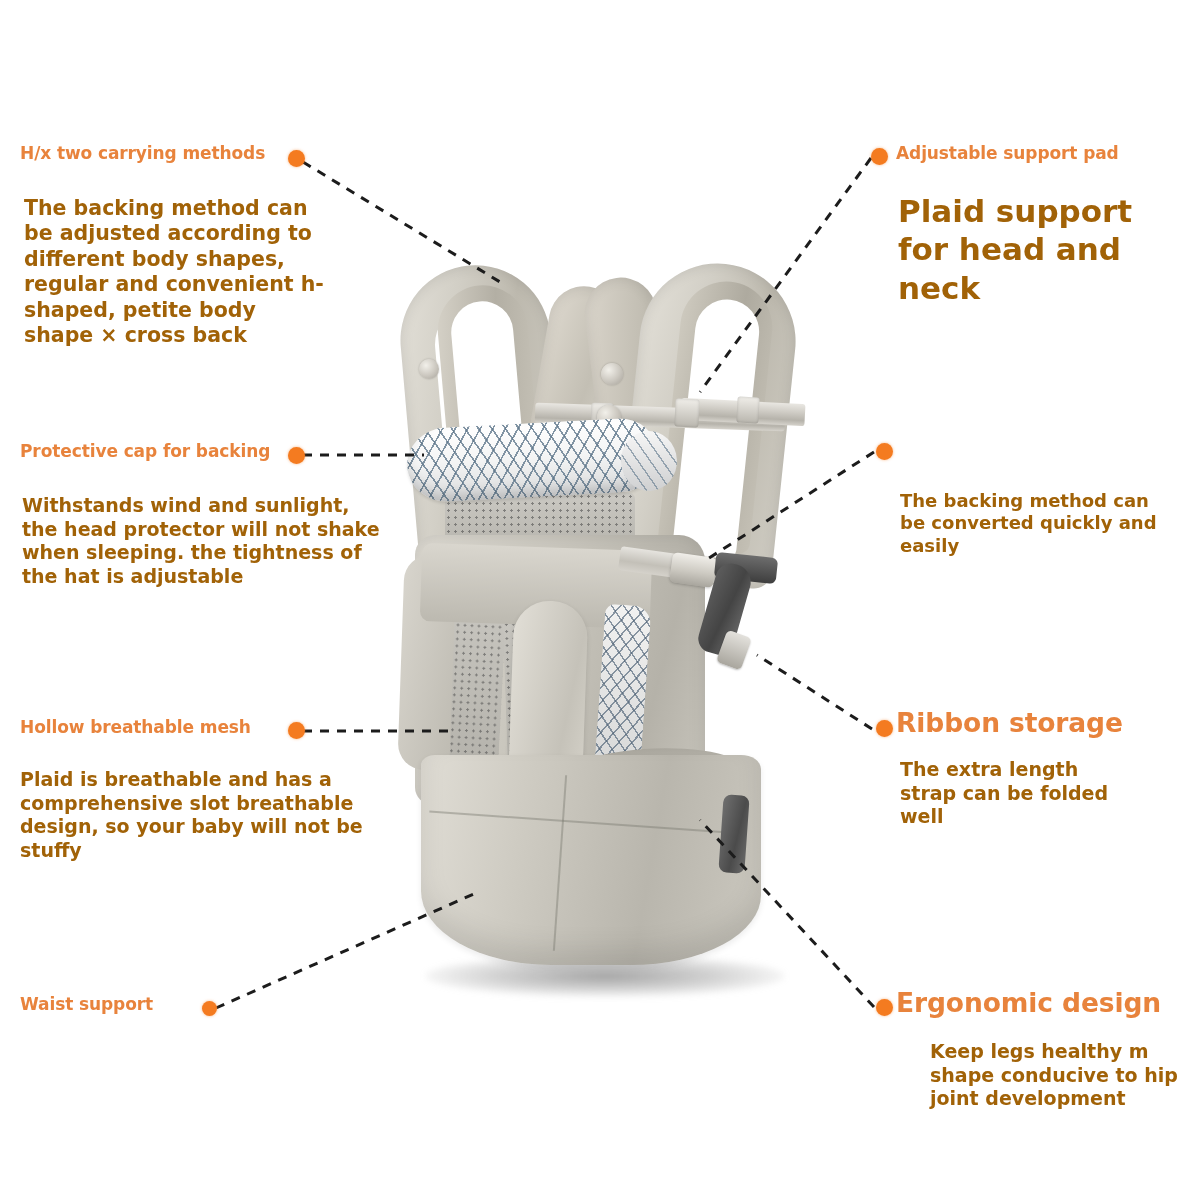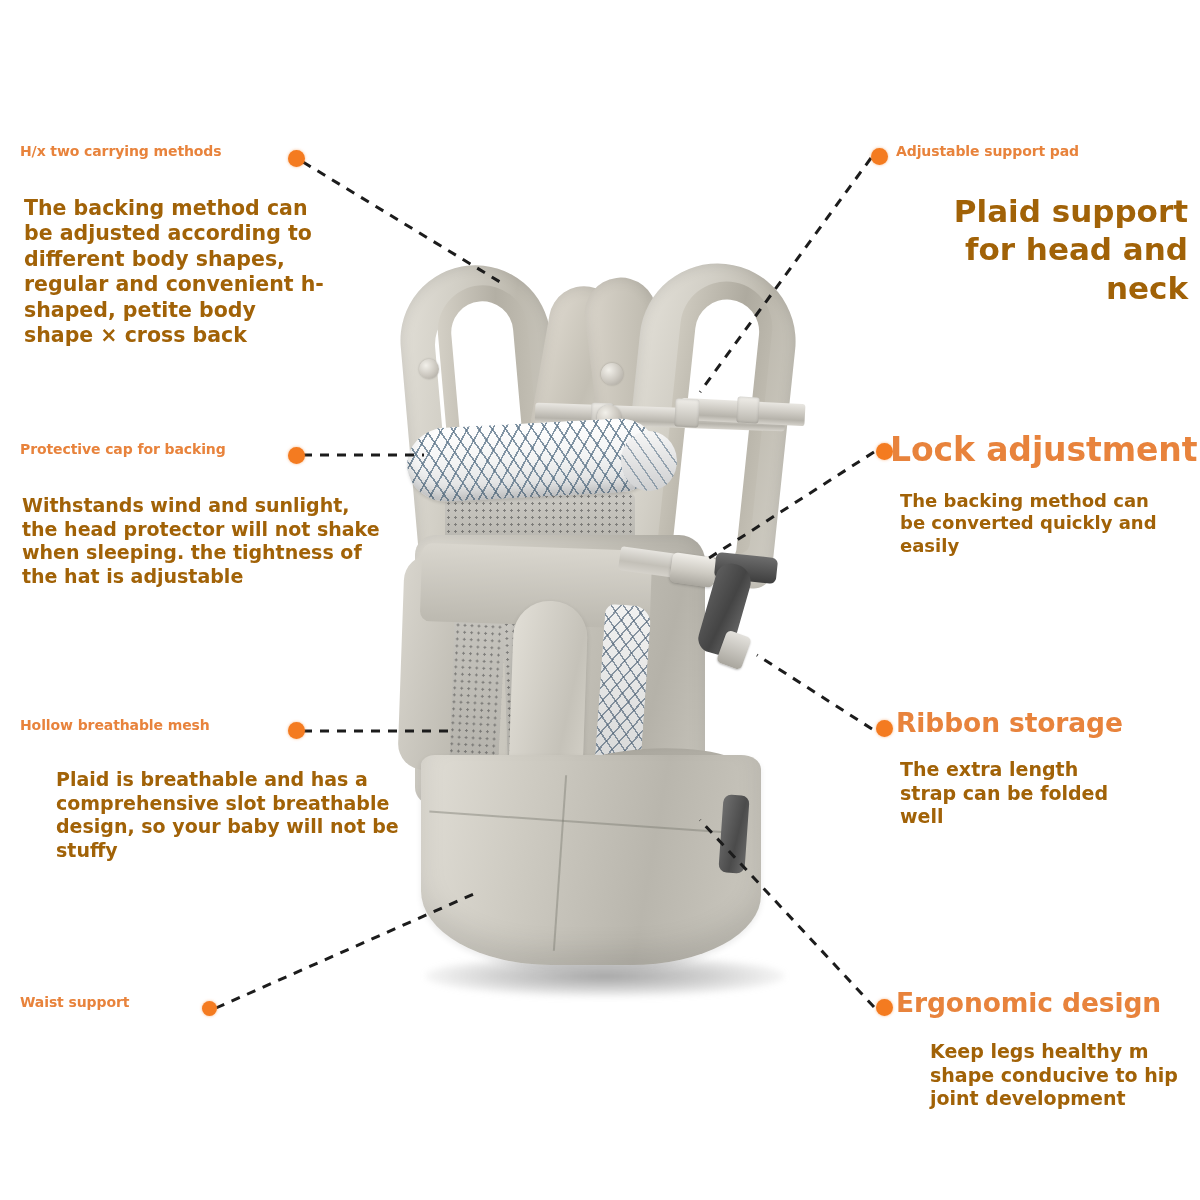--- a/index.html
+++ b/index.html
@@ -27,25 +27,25 @@
     line-height: 1.1;
     letter-spacing: -0.1px;
   }
   .callout .body {
     color: #a16207;
     font-weight: 700;
     line-height: 1.24;
   }
 
   
-  .head-sm { font-size: 14px; }
+  .head-sm { font-size: 17px; }
   .head-lg { font-size: 33px; letter-spacing: -0.5px; }
   .head-md { font-size: 26.5px; letter-spacing: -0.2px; }
 
-  .body-xl { font-size: 31px; line-height: 1.2; text-align: right; }
+  .body-xl { font-size: 31px; line-height: 1.2; }
   .body-lg { font-size: 19px; }
   .body-md { font-size: 20.5px; }
   .body-sm { font-size: 18px; line-height: 1.22; font-weight: 700; }
 
   
   .dot {
     position: absolute;
     width: 17px;
     height: 17px;
     border-radius: 50%;
@@ -390,31 +390,28 @@
     <div class="body body-xl">Plaid support for head and neck</div>
   </div>
 
   <div class="callout" style="left:20px; top:442px; width:262px;">
     <div class="head head-sm">Protective cap for backing</div>
   </div>
   <div class="callout" style="left:22px; top:494px; width:366px;">
     <div class="body body-lg">Withstands wind and sunlight, the head protector will not shake when sleeping. the tightness of the hat is adjustable</div>
   </div>
 
-  <div class="callout" style="left:890px; top:432px; width:300px;">
-    <div class="head head-lg">Lock adjustment</div>
-  </div>
   <div class="callout" style="left:900px; top:490px; width:280px;">
     <div class="body body-sm">The backing method can be converted quickly and easily</div>
   </div>
 
   <div class="callout" style="left:20px; top:718px; width:262px;">
     <div class="head head-sm">Hollow breathable mesh</div>
   </div>
-  <div class="callout" style="left:20px; top:768px; width:410px;margin-left:36px;">
+  <div class="callout" style="left:20px; top:768px; width:410px;">
     <div class="body body-lg">Plaid is breathable and has a comprehensive slot breathable design, so your baby will not be stuffy</div>
   </div>
 
   <div class="callout" style="left:896px; top:708px; width:280px;">
     <div class="head head-md">Ribbon storage</div>
   </div>
   <div class="callout" style="left:900px; top:758px; width:230px;">
     <div class="body body-lg">The extra length strap can be folded well</div>
   </div>
 

